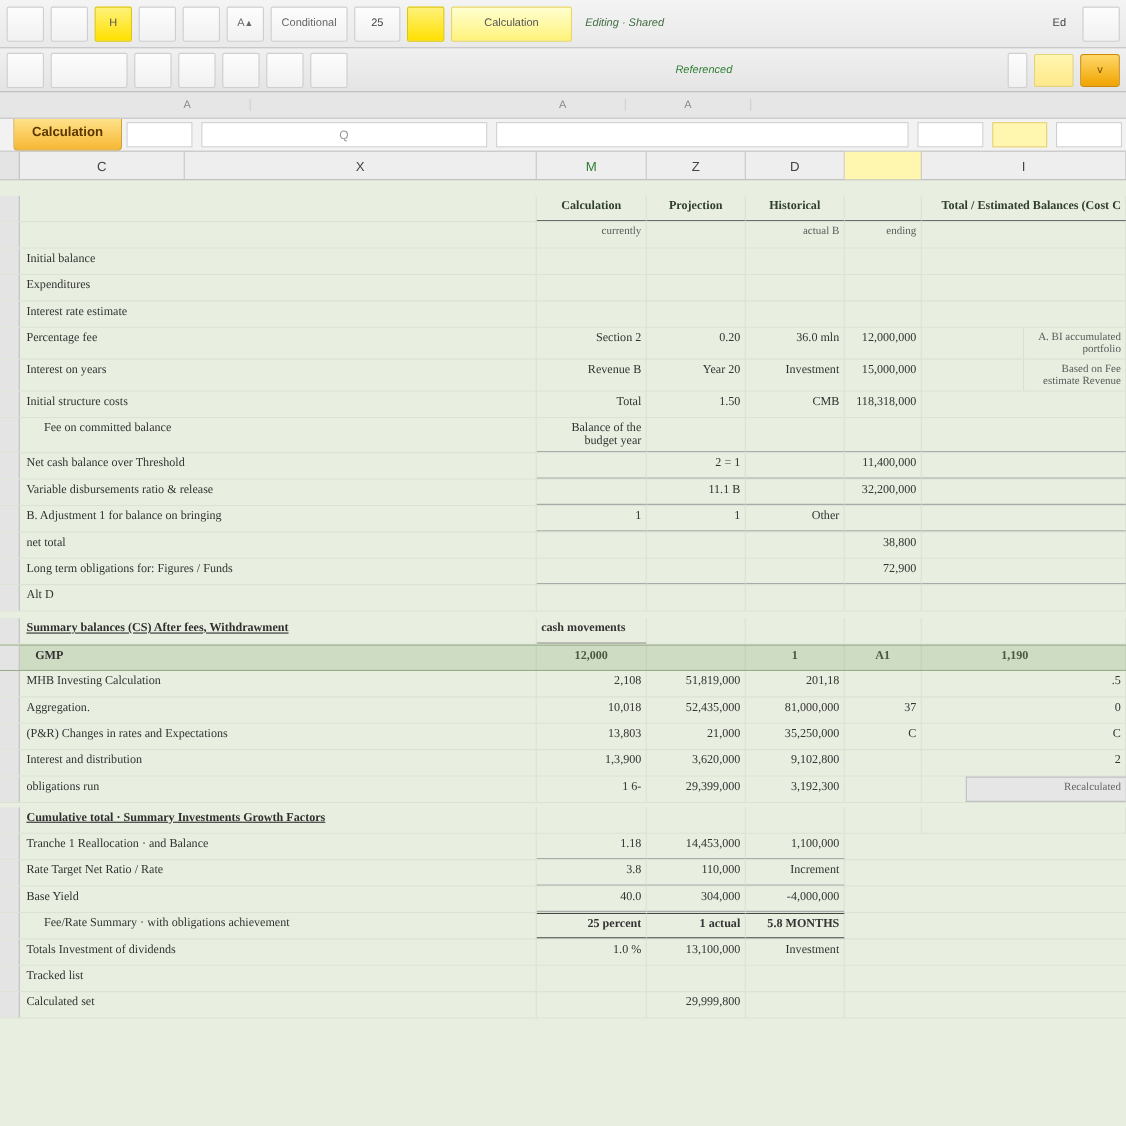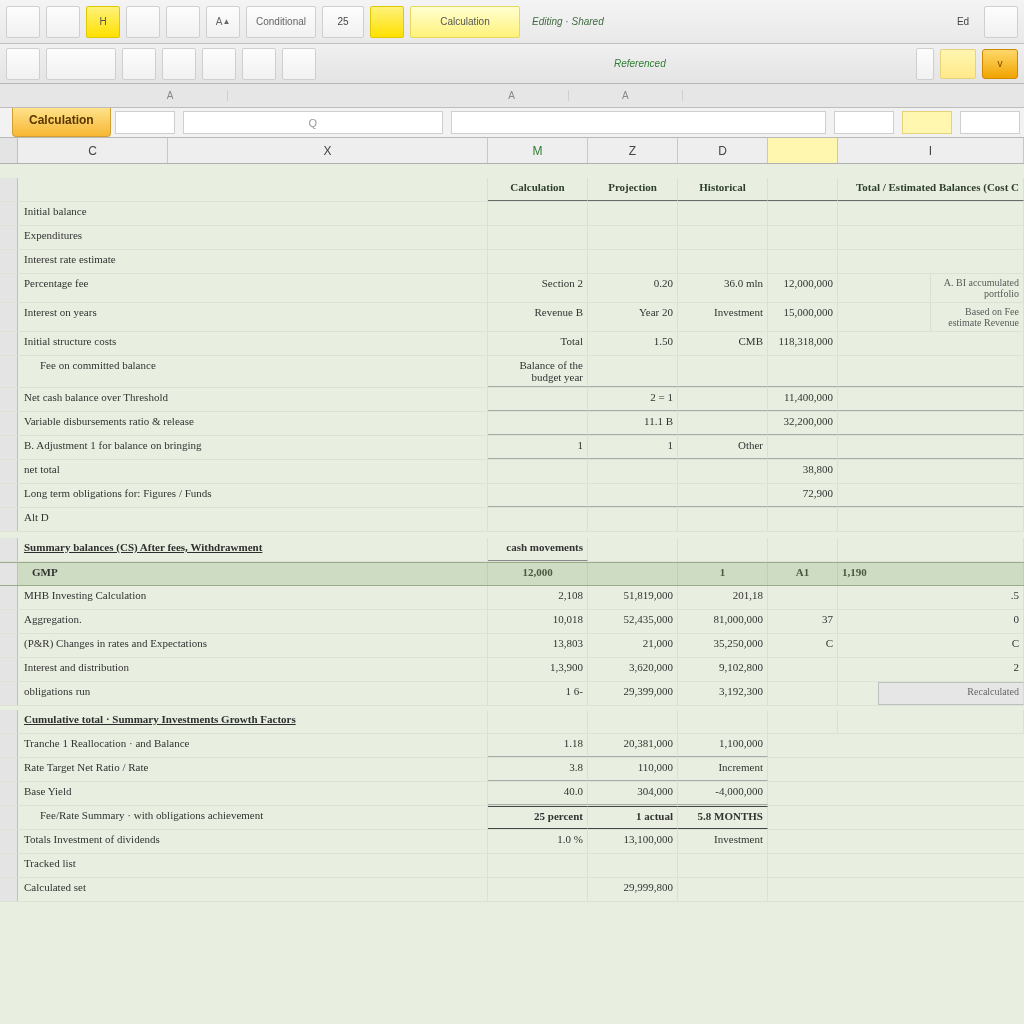--- a/index.html
+++ b/index.html
@@ -210,20 +210,29 @@
 
   <div class="row hdrrow" style="margin-top:14px">
     <div class="rowhead"></div>
     <div class="desc" style="border-bottom:none"></div>
     <div class="c ca">Calculation</div>
     <div class="c cb">Projection</div>
     <div class="c cc">Historical</div>
     <div class="c cd"></div>
     <div class="c ce" style="text-align:right">Total / Estimated Balances (Cost C</div>
   </div>
+  <div class="row mini">
+    <div class="rowhead"></div>
+    <div class="desc"></div>
+    <div class="c ca">currently</div>
+    <div class="c cb"></div>
+    <div class="c cc">actual B</div>
+    <div class="c cd">ending</div>
+    <div class="c ce"></div>
+  </div>
 
   <div id="block1-rows">
       <div class="row">
         <div class="rowhead"></div>
         <div class="desc">Initial balance</div>
         <div class="c ca"></div>
         <div class="c cb"></div>
         <div class="c cc"></div>
         <div class="c cd"></div>
         <div class="c ce"></div>
@@ -336,34 +345,34 @@
         <div class="c cb"></div>
         <div class="c cc"></div>
         <div class="c cd"></div>
         <div class="c ce"></div>
       </div>
     </div>
 
   <div class="row" style="margin-top:6px">
     <div class="rowhead"></div>
     <div class="desc sectitle">Summary balances (CS) After fees, Withdrawment</div>
-    <div class="c ca subhdr" style="text-align:right">cash movements</div>
+    <div class="c ca subhdr" style="text-align:left">cash movements</div>
     <div class="c cb"></div>
       <div class="c cc"></div>
       <div class="c cd"></div>
       <div class="c ce"></div>
   </div>
   <div class="row bandhdr">
     <div class="rowhead"></div>
     <div class="desc" style="font-weight:bold;padding-left:14px">GMP</div>
     <div class="c ca">12,000</div>
     <div class="c cb"></div>
     <div class="c cc">1</div>
     <div class="c cd">A1</div>
-    <div class="c ce" style="text-align:left;padding-right:20px">1,190</div>
+    <div class="c ce" style="text-align:center;padding-right:20px">1,190</div>
   </div>
   <div id="block2-rows">
       <div class="row">
         <div class="rowhead"></div>
         <div class="desc">MHB Investing Calculation</div>
         <div class="c ca">2,108</div>
         <div class="c cb">51,819,000</div>
         <div class="c cc">201,18</div>
         <div class="c cd"></div>
         <div class="c ce">.5</div>
@@ -413,21 +422,21 @@
       <div class="c cb"></div>
       <div class="c cc"></div>
       <div class="c cd"></div>
       <div class="c ce"></div>
   </div>
   <div id="block3-rows">
       <div class="row">
         <div class="rowhead"></div>
         <div class="desc">Tranche 1  Reallocation · and Balance</div>
         <div class="c ca thin">1.18</div>
-        <div class="c cb thin">20,381,000</div>
+        <div class="c cb thin">14,453,000</div>
         <div class="c cc thin">1,100,000</div>
       </div>
       <div class="row">
         <div class="rowhead"></div>
         <div class="desc">Rate Target Net Ratio / Rate</div>
         <div class="c ca thin">3.8</div>
         <div class="c cb thin">110,000</div>
         <div class="c cc thin">Increment</div>
       </div>
       <div class="row">

